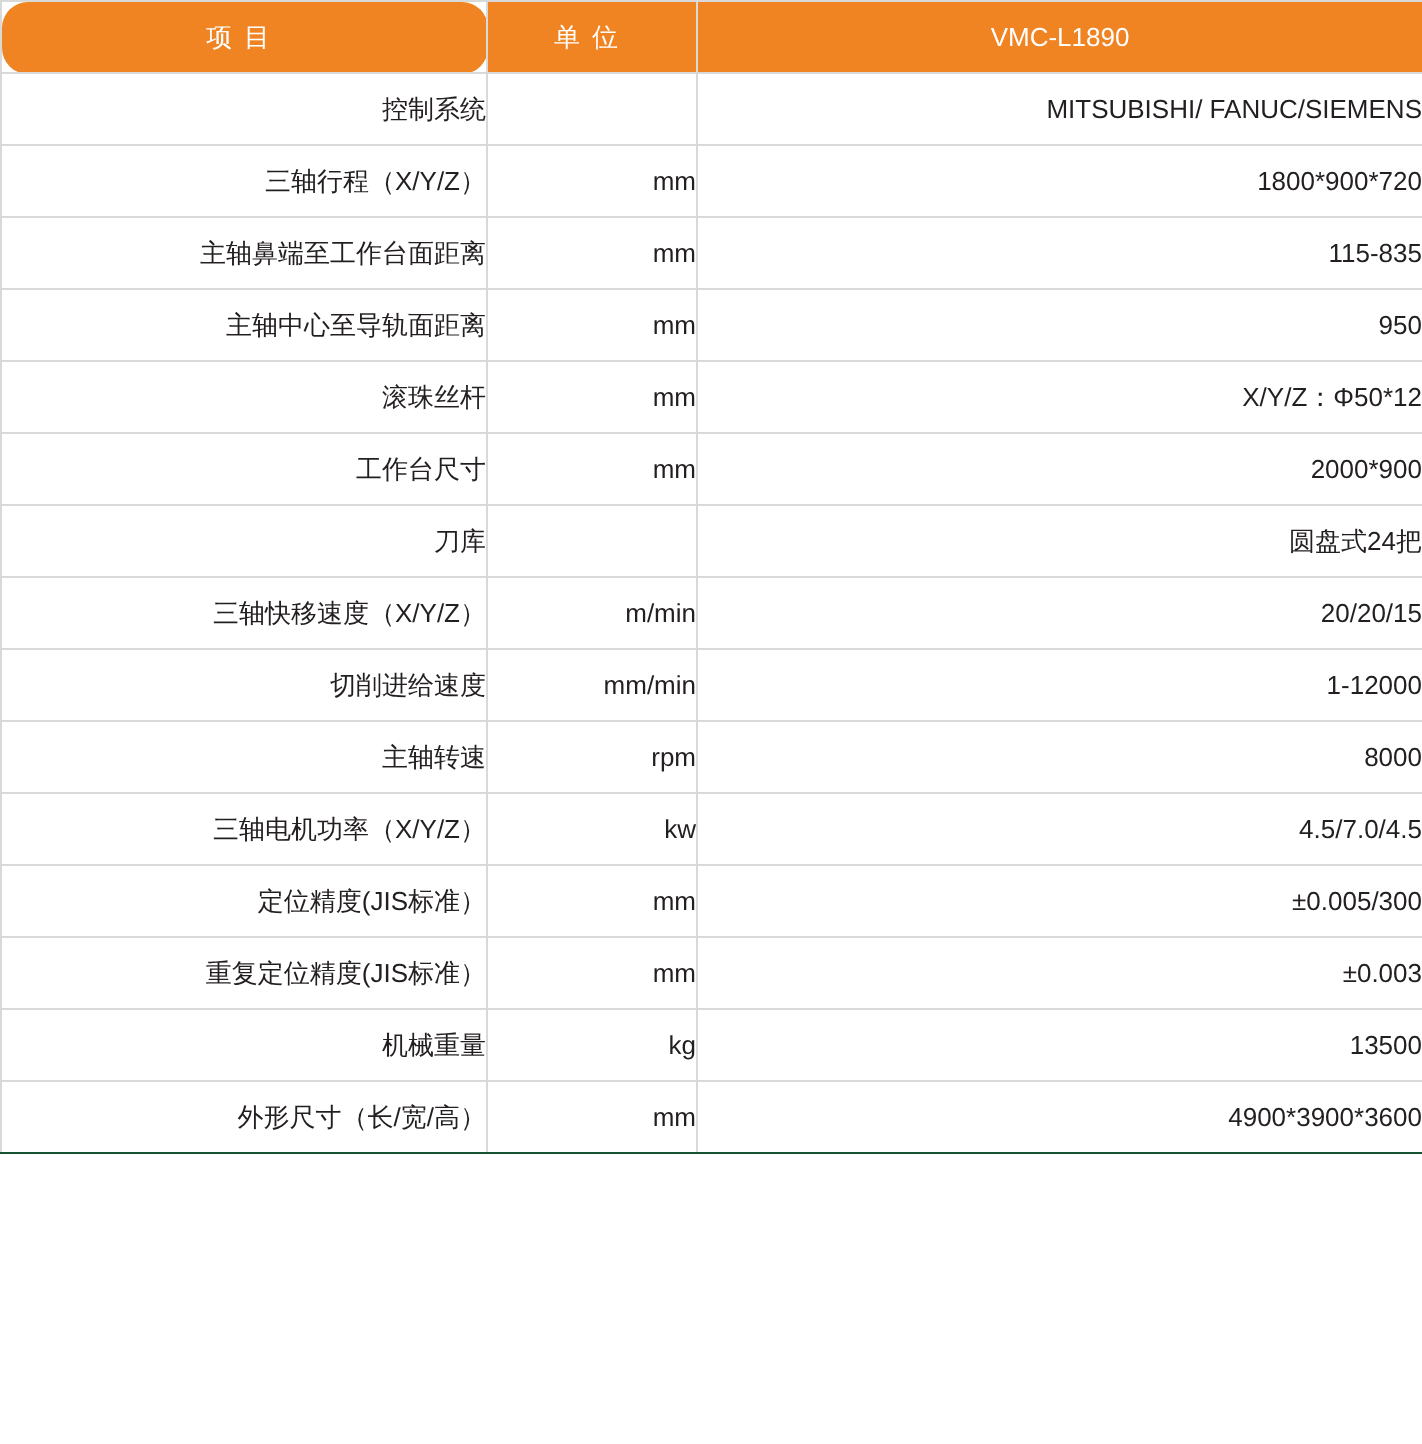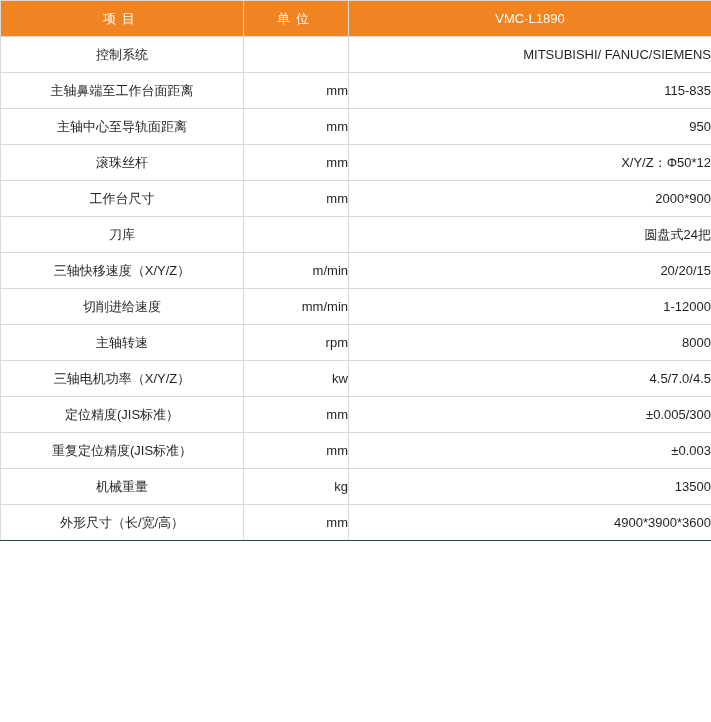--- a/index.html
+++ b/index.html
@@ -33,25 +33,25 @@
   }
   thead th {
     background: #f08322;
     color: #ffffff;
     font-size: 19px;
     font-weight: bold;
     height: 45px;
     text-align: center;
     border: 1px solid #f08322;
   }
-  thead th.head-item { letter-spacing: 6px; }
+  thead th.head-item { letter-spacing: 6px; border-radius: 13px; }
   thead th.head-unit { letter-spacing: 6px; }
 
   td.cell-item {
-    text-align: center;
+    text-align: right;
     padding-left: 8px;
     white-space: nowrap;
     overflow: hidden;
   }
   td.cell-unit,
   td.cell-value {
     text-align: right;
   }
   td.cell-value { padding: 0 6px; }
 
@@ -71,20 +71,25 @@
       <th class="head-item">项目</th>
       <th class="head-unit">单位</th>
       <th class="head-value">VMC-L1890</th>
     </tr>
   </thead>
   <tbody id="table-body">
       <tr>
         <td class="cell-item">控制系统</td>
         <td class="cell-unit"></td>
         <td class="cell-value">MITSUBISHI/ FANUC/SIEMENS</td>
+      </tr>
+      <tr>
+        <td class="cell-item">三轴行程（X/Y/Z）</td>
+        <td class="cell-unit">mm</td>
+        <td class="cell-value">1800*900*720</td>
       </tr>
       <tr>
         <td class="cell-item">主轴鼻端至工作台面距离</td>
         <td class="cell-unit">mm</td>
         <td class="cell-value">115-835</td>
       </tr>
       <tr>
         <td class="cell-item">主轴中心至导轨面距离</td>
         <td class="cell-unit">mm</td>
         <td class="cell-value">950</td>

